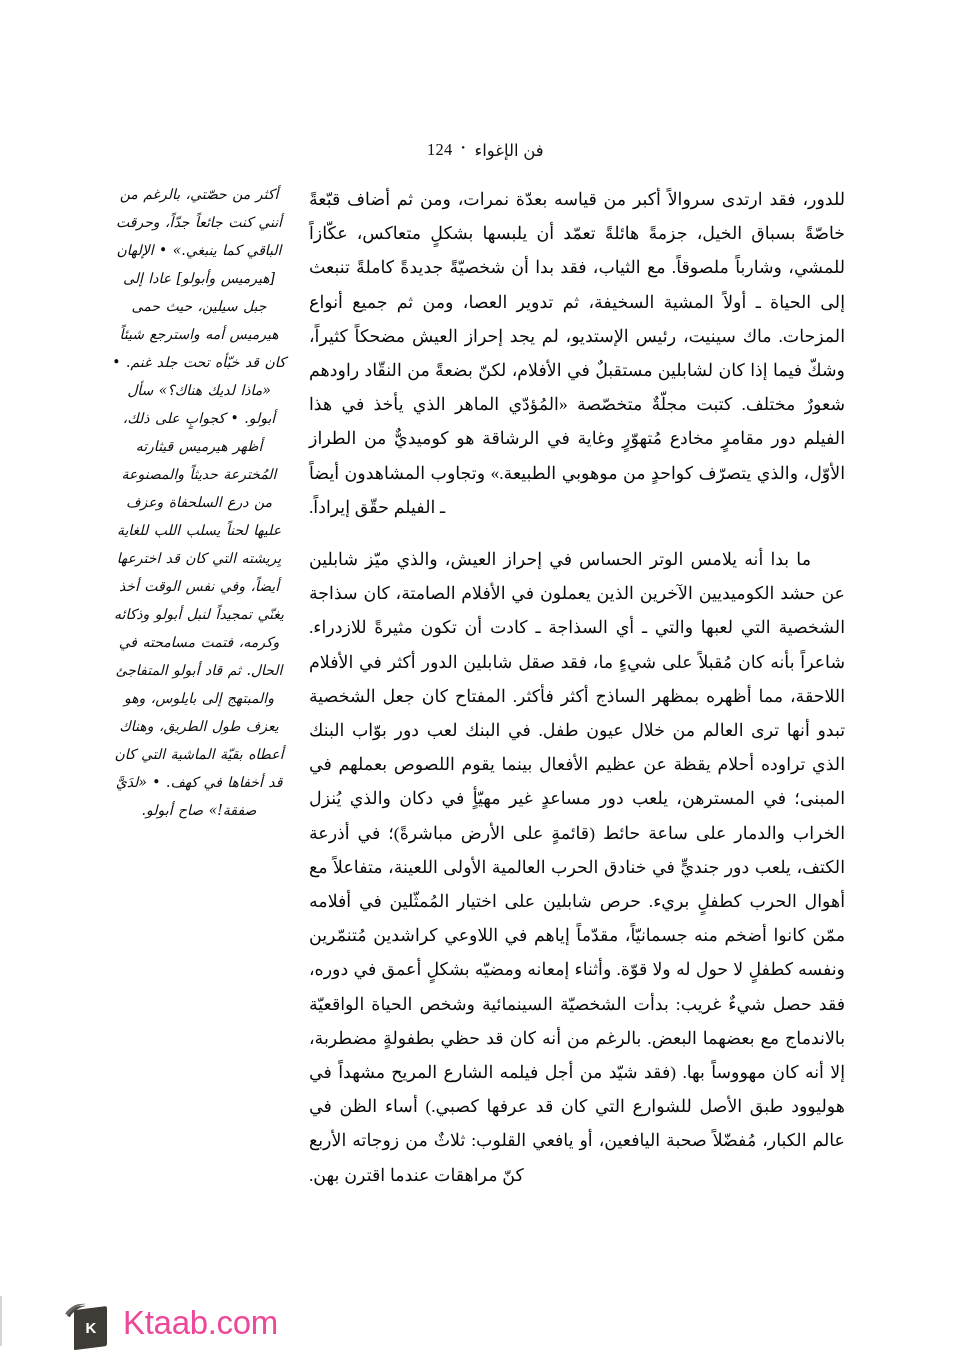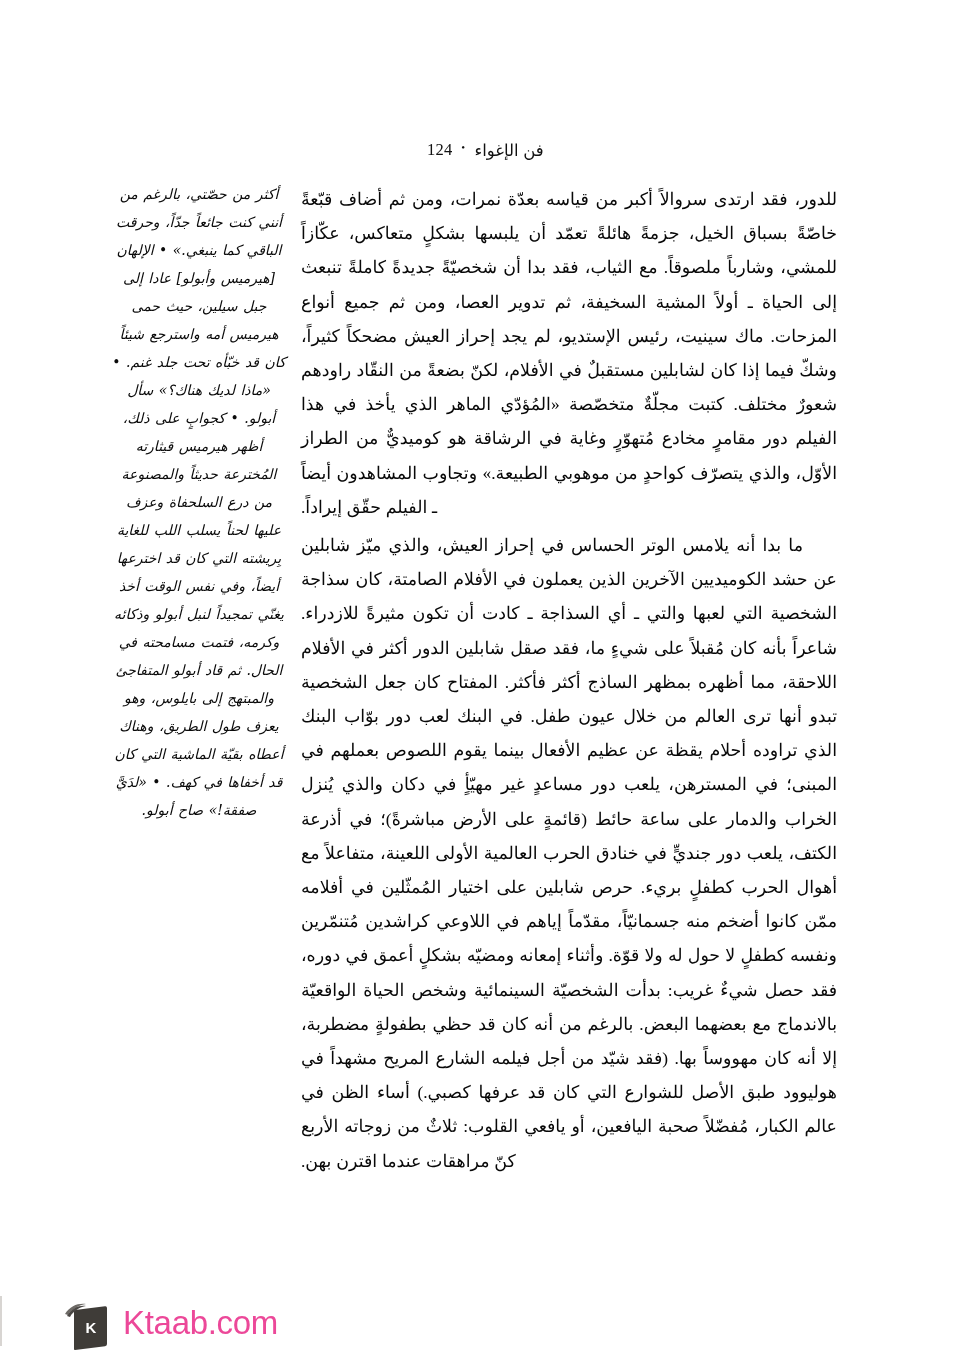--- a/index.html
+++ b/index.html
@@ -53,38 +53,38 @@
   .running-header .hdr-pageno {
     font-family: "Liberation Serif", "DejaVu Serif", serif;
     font-size: 16.5px;
     direction: ltr;
   }
 
   
   .main-column {
     position: absolute;
     top: 182px;
-    right: 118px;
+    right: 110px;
     width: 536px;
     direction: rtl;
     text-align: justify;
     text-align-last: right;
     font-size: 17.4px;
     line-height: 34.2px;
     color: #080808;
     word-spacing: 0.5px;
   }
   .main-column p {
     margin: 0 0 0 0;
     text-align: justify;
     text-justify: inter-word;
   }
   .main-column p.para-indent {
     text-indent: 34px;
-    margin-top: 4px;
+    margin-top: 18px;
     font-family: Liberation Serif, serif;
   }
   .main-column p.last-line-right {
     text-align-last: left;
   }
 
   
   .margin-column {
     position: absolute;
     top: 180px;

